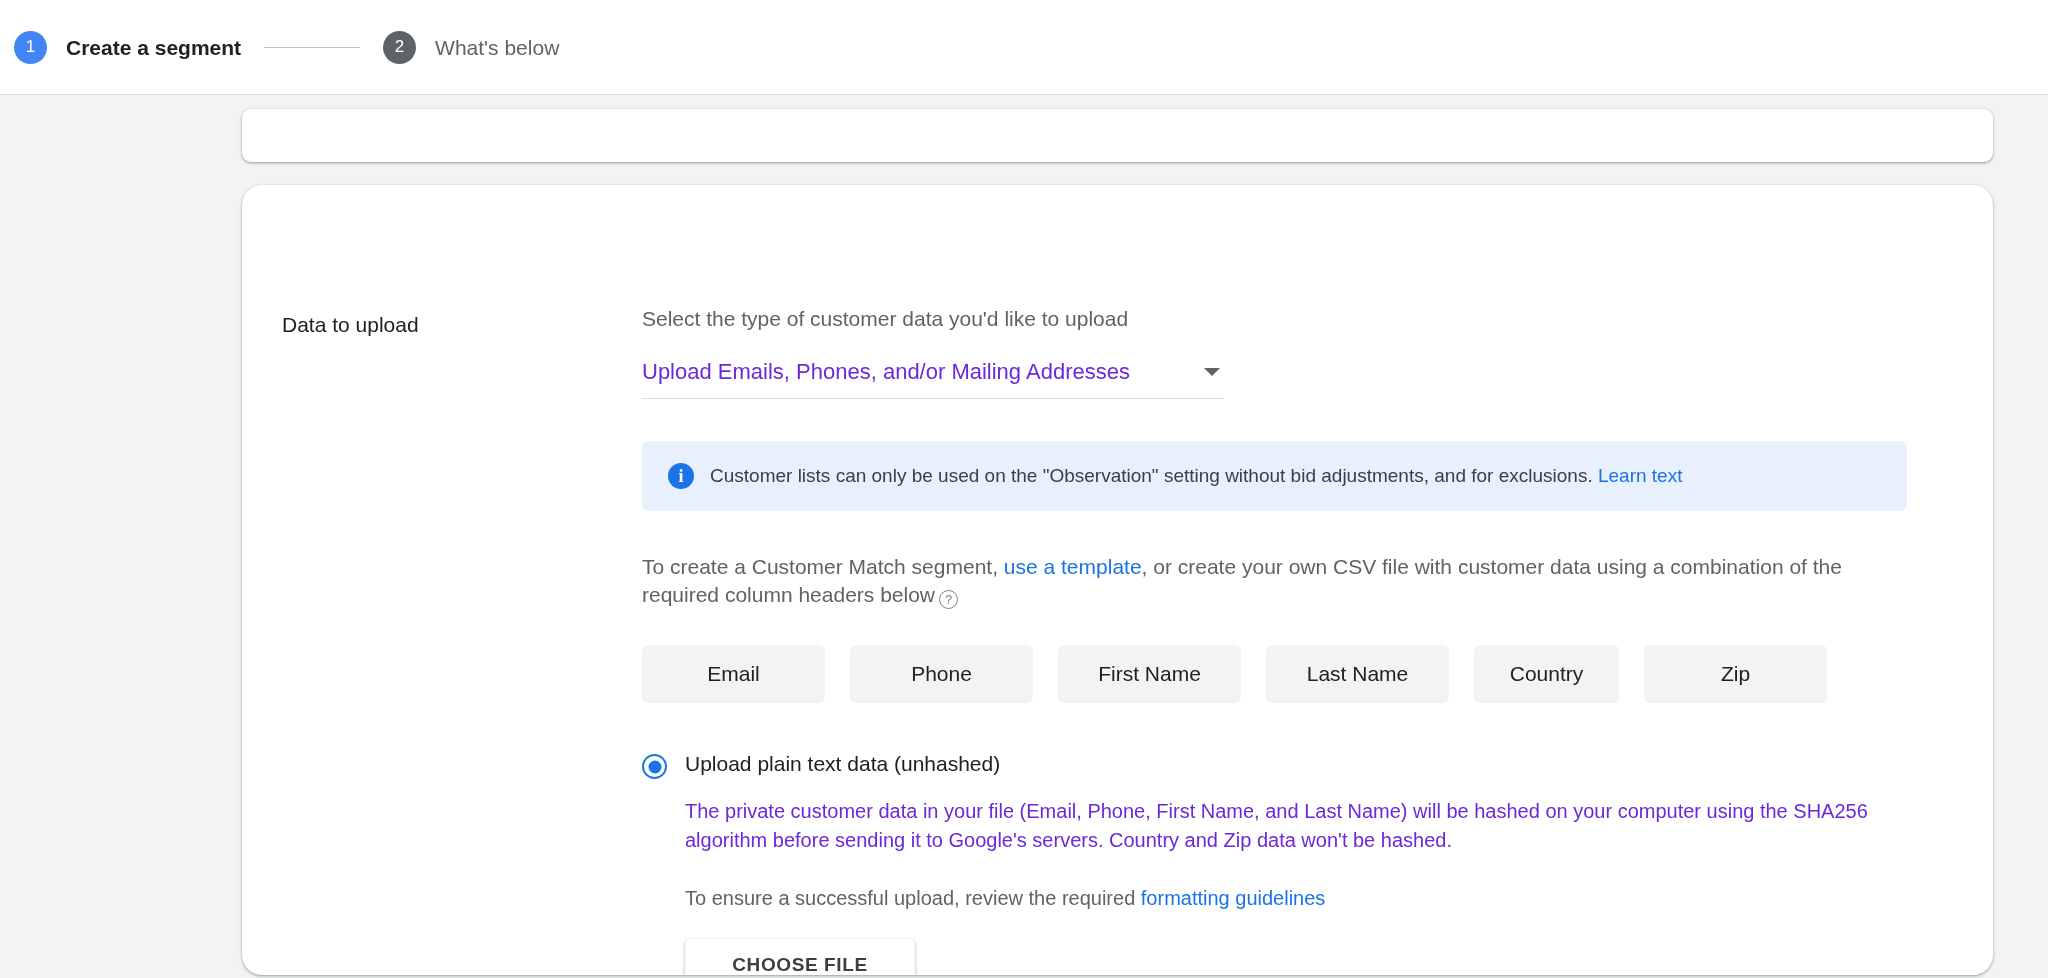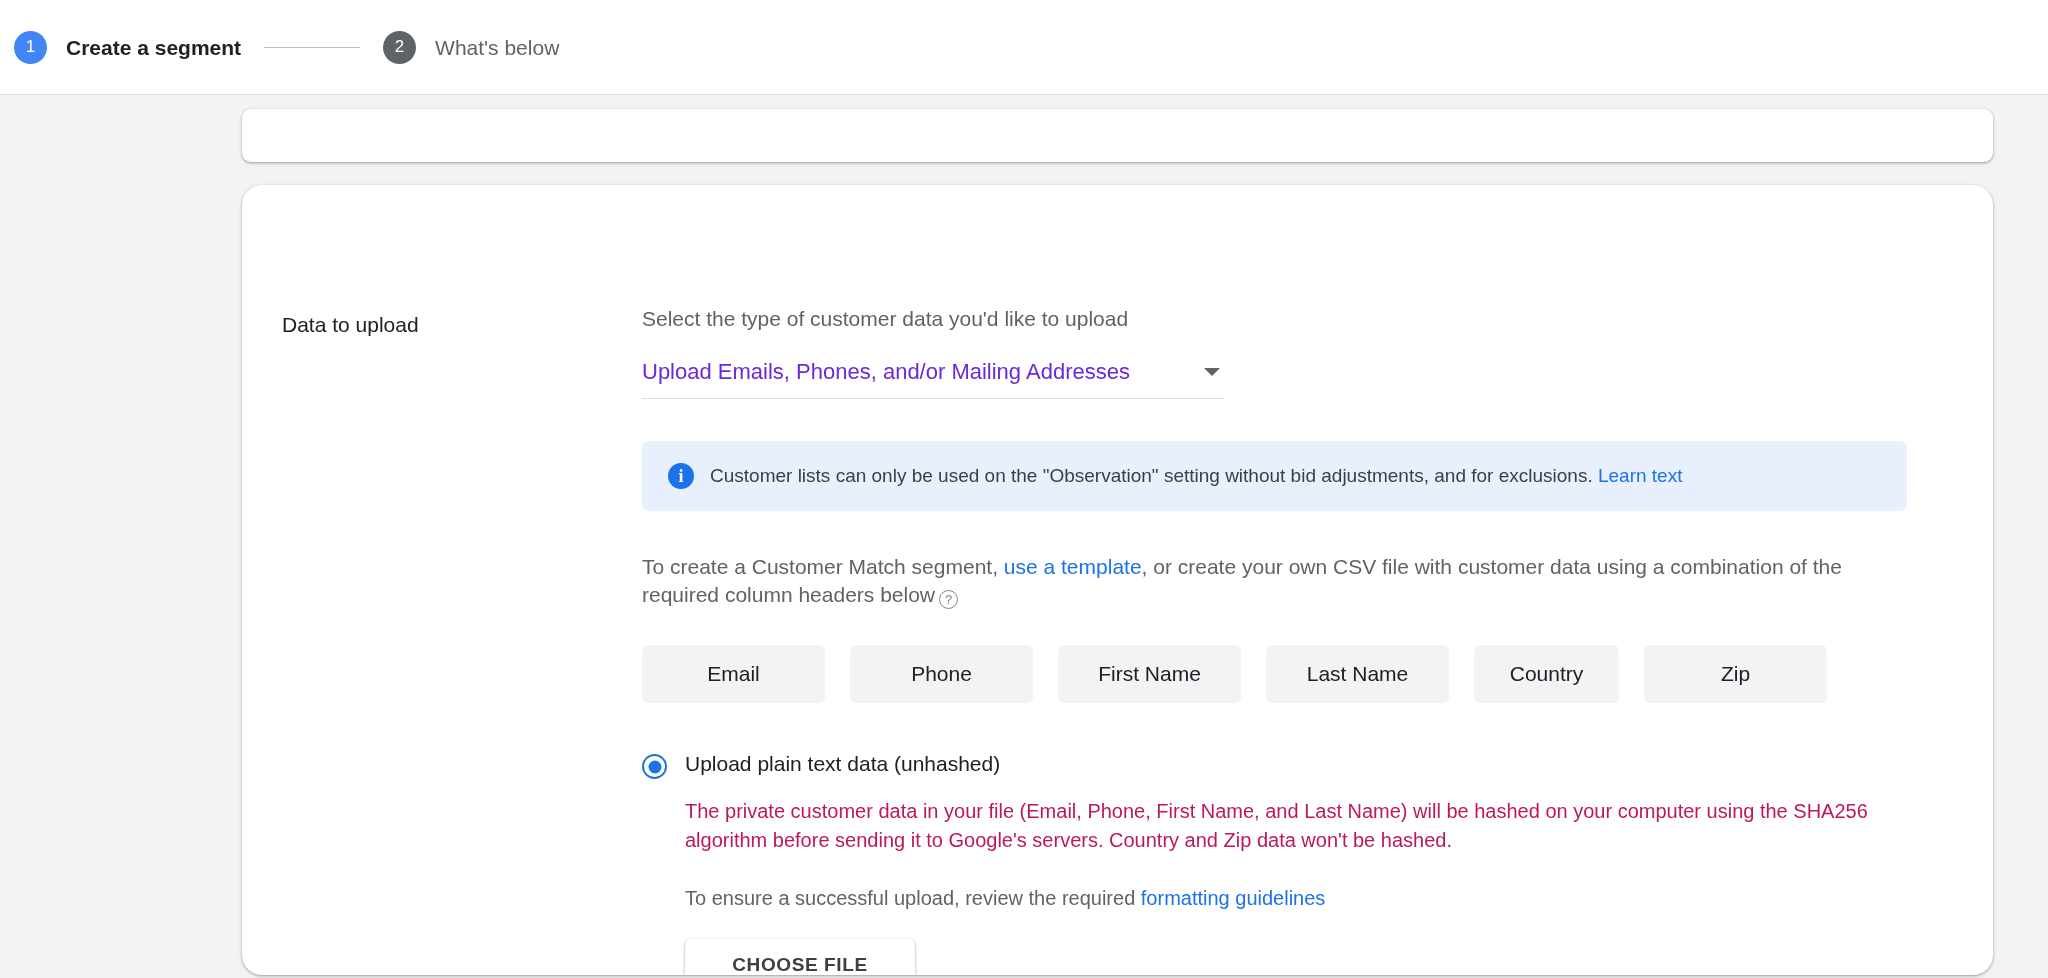--- a/index.html
+++ b/index.html
@@ -229,21 +229,21 @@
     font-size: 21px;
     color: #202124;
     line-height: 1.2;
   }
   .radio-desc {
     margin-left: 43px;
     margin-top: 18px;
     width: 1215px;
     font-size: 20px;
     line-height: 1.42;
-    color: #be185d;
+    color: #6d28d9;
   }
   .radio-desc2 {
     margin-left: 43px;
     margin-top: 30px;
     font-size: 20px;
     color: #5f6368;
     line-height: 1.42;
   }
 
   

